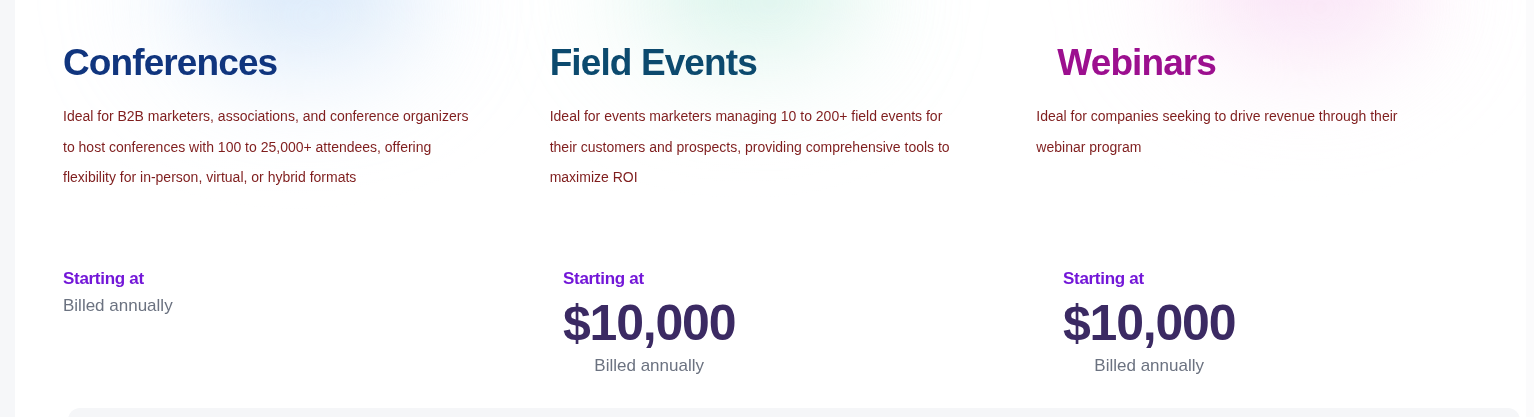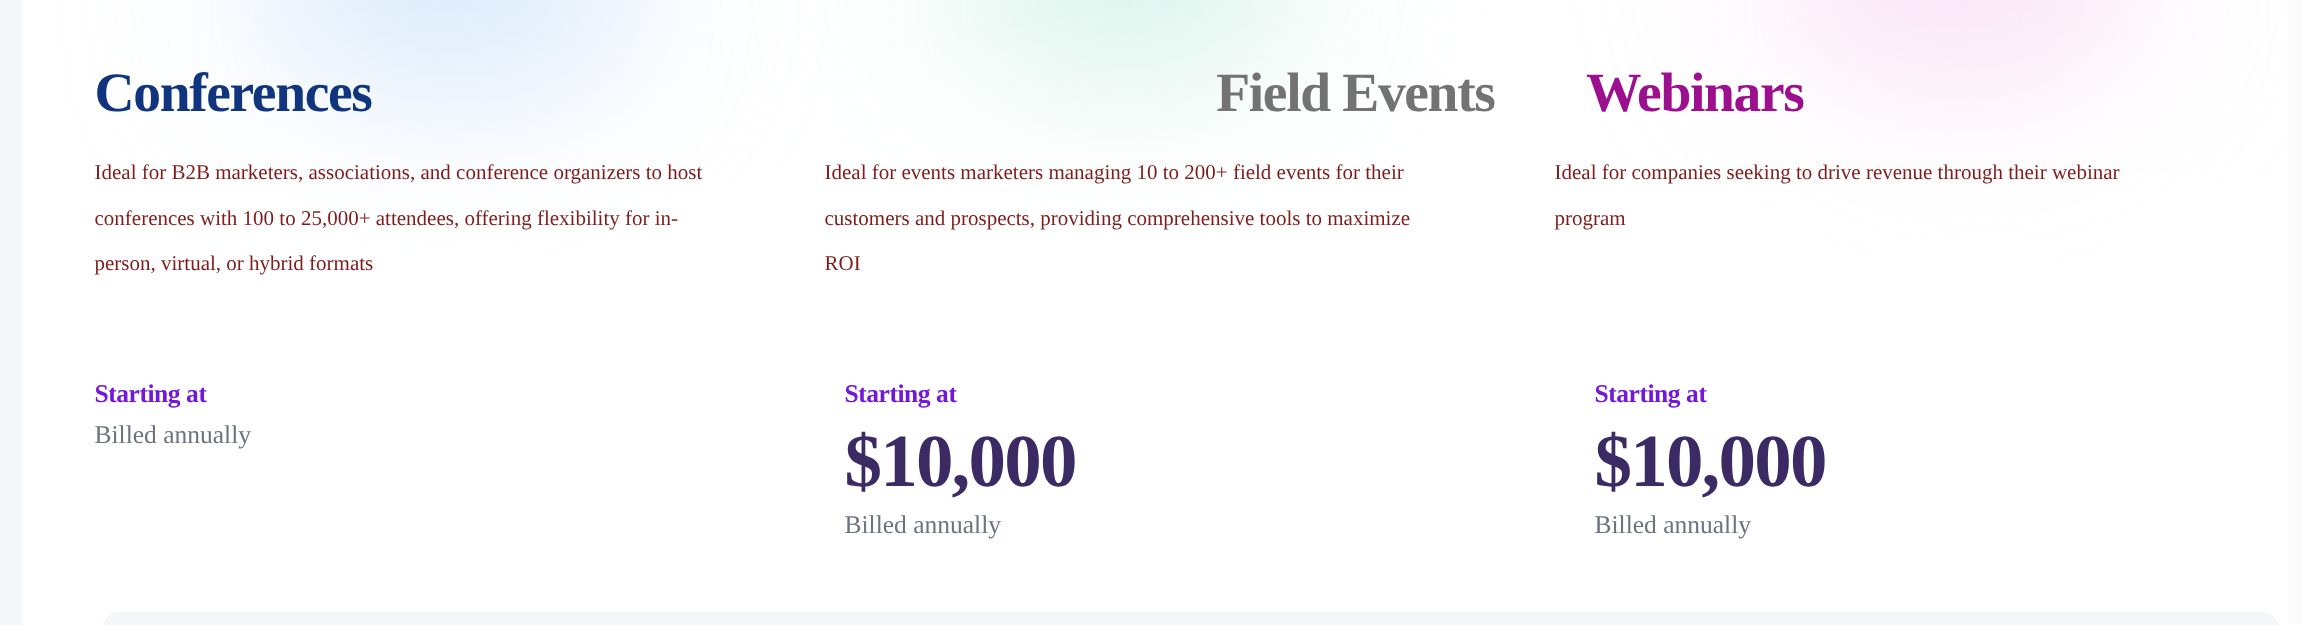--- a/index.html
+++ b/index.html
@@ -14,21 +14,20 @@
     font-family: "Liberation Sans", "DejaVu Sans", sans-serif;
     -webkit-font-smoothing: antialiased;
   }
 
   .page {
     position: relative;
     width: 1534px;
     height: 417px;
     background: #ffffff;
     overflow: hidden;
-    font-family: Liberation Serif, serif;
   }
 
   
   .bg-wash {
     position: absolute;
     left: 0;
     top: 0;
     width: 1534px;
     height: 417px;
     pointer-events: none;
@@ -110,35 +109,35 @@
 
   .tier-title {
     font-size: 37px;
     line-height: 44px;
     font-weight: 700;
     letter-spacing: -0.9px;
     margin: 0 0 16px 0;
     white-space: nowrap;
   }
   .title-conferences { color: #10357e; }
-  .title-field       { color: #737373; text-align: right; }
+  .title-field       { color: #0c4a6e; }
   .title-webinars    { color: #9c0f8f; margin-left: 21px; }
 
   .tier-desc {
     font-size: 14px;
     line-height: 30.5px;
     color: #7f1d1d;
     margin: 0;
     max-width: 410px;
     font-weight: 400;
   }
 
   .price-block {
     position: absolute;
-    top: 252px;
+    top: 268px;
   }
   .price-col-1 { left: 0px; }
   .price-col-2 { left: 500px; }
   .price-col-3 { left: 1000px; }
 
   .starting-at {
     font-size: 17px;
     line-height: 22px;
     font-weight: 700;
     color: #7317d8;
@@ -152,20 +151,21 @@
     color: #3b2a63;
     letter-spacing: -1.2px;
     margin: 0 0 2px 0;
   }
   .billed {
     font-size: 17px;
     line-height: 24px;
     color: #6b7280;
     margin: 0;
     font-weight: 400;
+    text-align: center;
   }
 
   
   .bottom-panel {
     position: absolute;
     left: 68px;
     top: 408px;
     width: 1452px;
     height: 40px;
     background: #f5f6f8;

